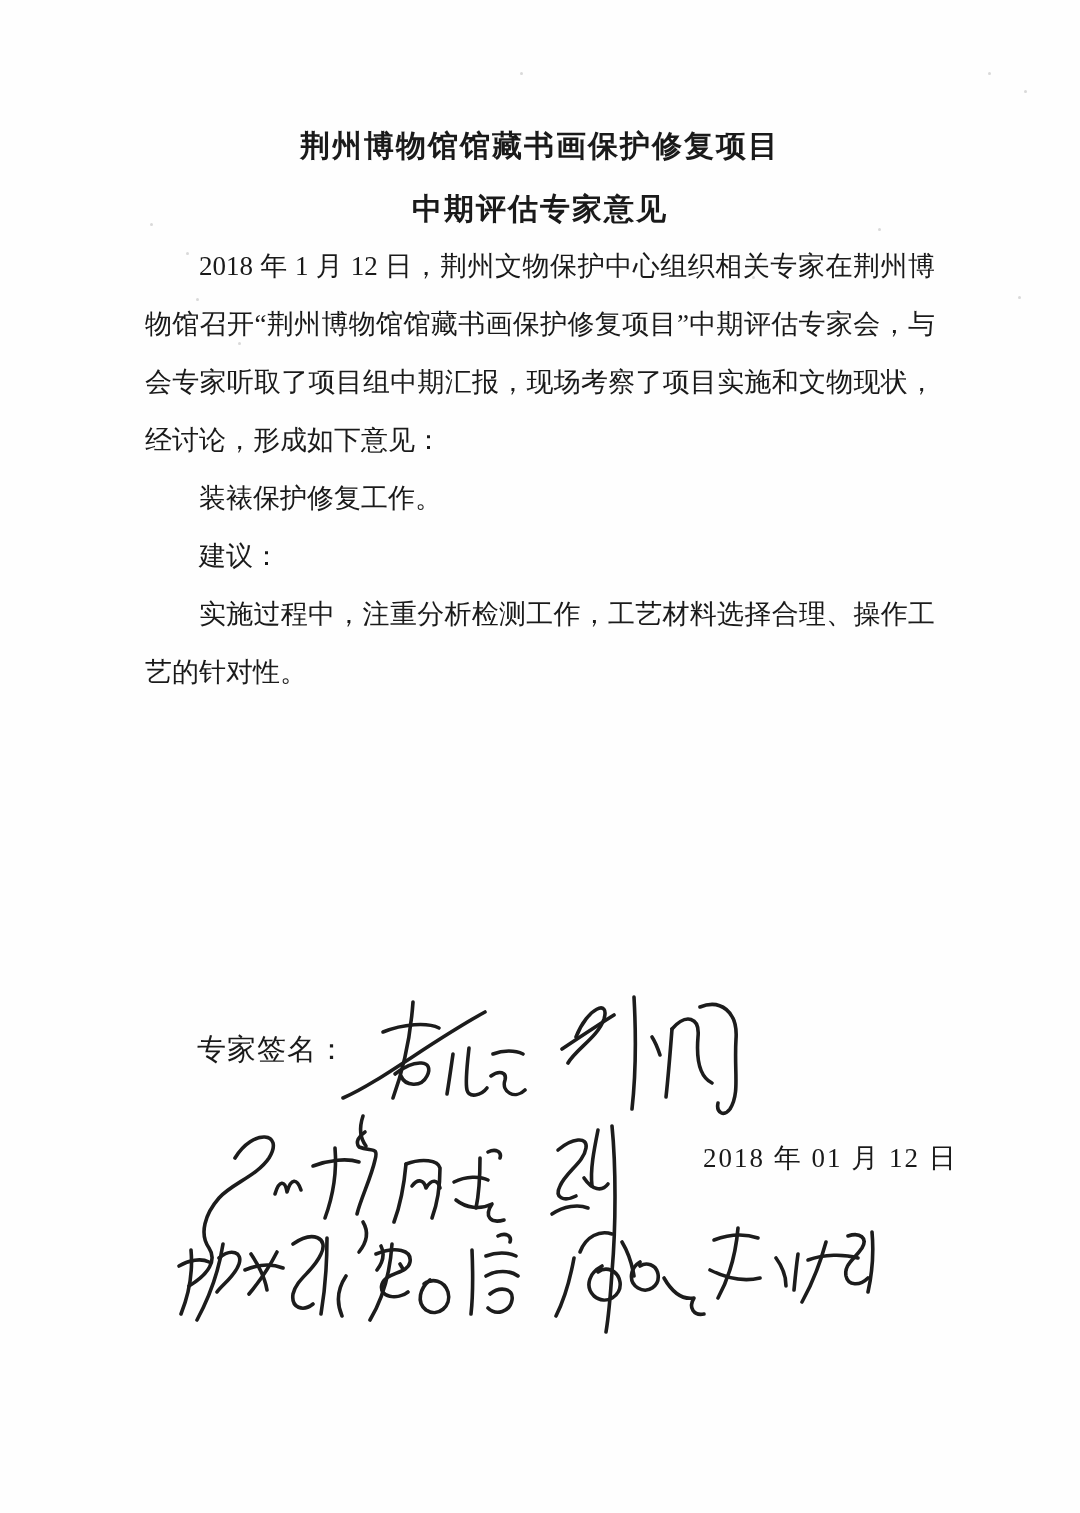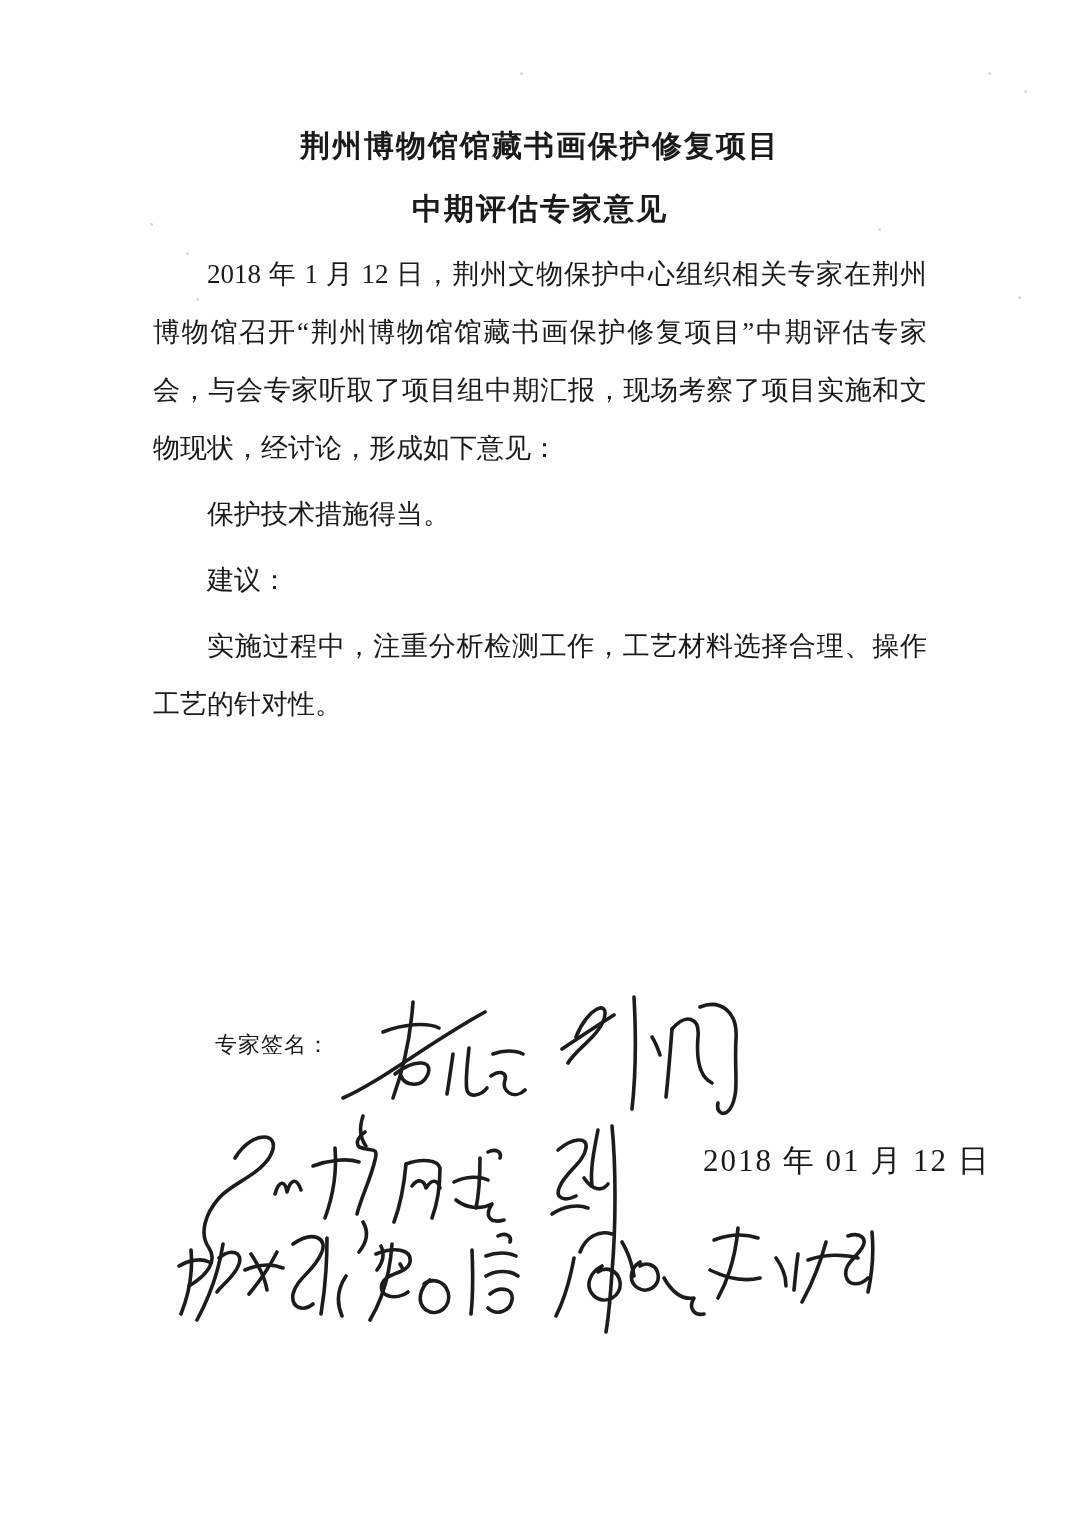--- a/index.html
+++ b/index.html
@@ -19,44 +19,44 @@
   }
   .doc-subtitle{
     position:absolute;top:189px;left:0;width:1080px;
     text-align:center;font-size:30px;font-weight:bold;letter-spacing:2px;
     font-family:"Liberation Sans","DejaVu Sans",sans-serif;
   }
   .doc-body{
     position:absolute;top:237px;left:145px;width:790px;
     font-size:27px;line-height:58px;text-align:justify;
   }
-  .doc-body p{margin:8px;text-indent:2em;}
+  .doc-body p{margin:0;text-indent:2em;}
   .sig-label{
-    position:absolute;left:215px;top:1030px;
-    font-size:22px;letter-spacing:1px;
+    position:absolute;left:197px;top:1030px;
+    font-size:29px;letter-spacing:1px;
   }
   .doc-date{
     position:absolute;left:703px;top:1140px;
-    font-size:31px;letter-spacing:2px;white-space:nowrap;
+    font-size:27px;letter-spacing:2px;white-space:nowrap;
   }
   .sig{position:absolute;}
   .sig path{fill:none;stroke:#1c1c1c;stroke-width:3.6;stroke-linecap:round;stroke-linejoin:round;}
   .speck{position:absolute;width:3px;height:3px;border-radius:50%;background:#c9c9c9;opacity:.7;}
 </style>
 </head>
 <body>
 
 <div class="page">
 
   <div class="doc-title">荆州博物馆馆藏书画保护修复项目</div>
   <div class="doc-subtitle">中期评估专家意见</div>
 
   <div class="doc-body">
     <p>2018 年 1 月 12 日，荆州文物保护中心组织相关专家在荆州博物馆召开“荆州博物馆馆藏书画保护修复项目”中期评估专家会，与会专家听取了项目组中期汇报，现场考察了项目实施和文物现状，经讨论，形成如下意见：</p>
-    <p>保护技术措施得当。</p>
+    <p>装裱保护修复工作。</p>
     <p>建议：</p>
     <p>实施过程中，注重分析检测工作，工艺材料选择合理、操作工艺的针对性。</p>
   </div>
 
   <div class="sig-label">专家签名：</div>
   <div class="doc-date">2018 年 01 月 12 日</div>
 
   <svg class="sig" style="left:335px;top:990px;" width="195" height="160" viewBox="0 0 195 160">
     <path d="M8,108 C45,92 95,52 150,22"></path>
     <path d="M78,12 C76,40 70,75 58,108"></path>

